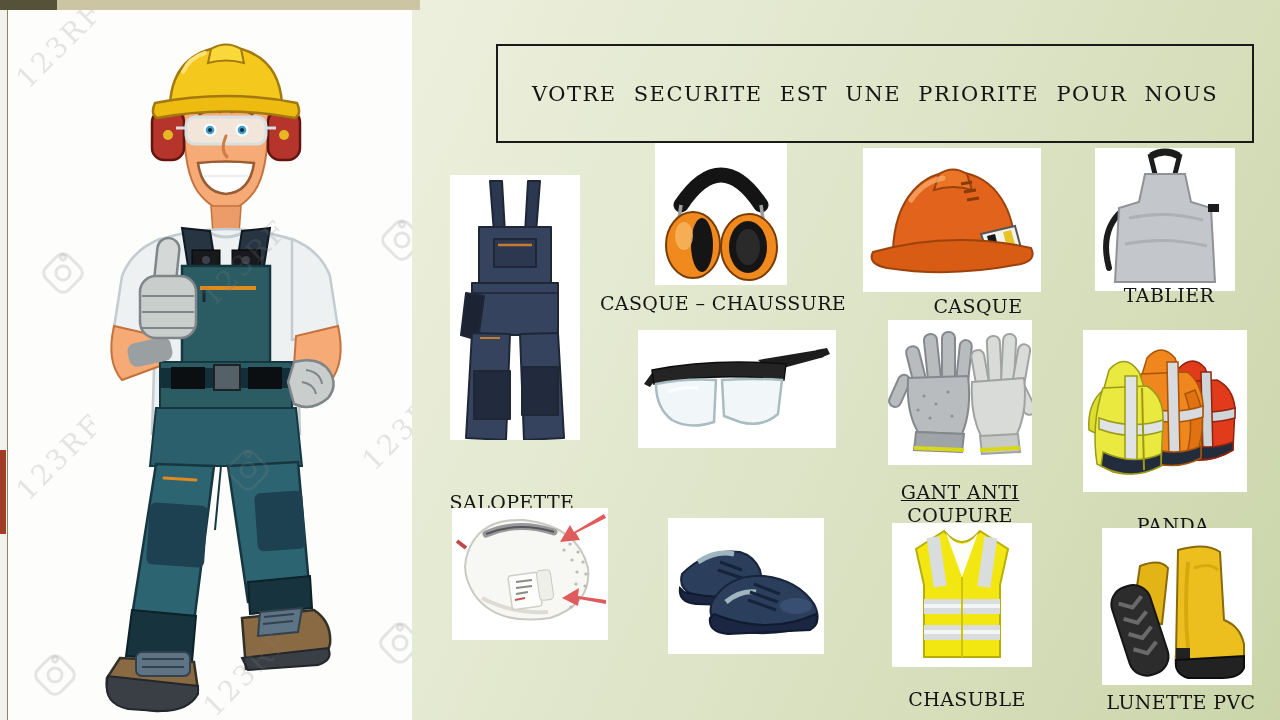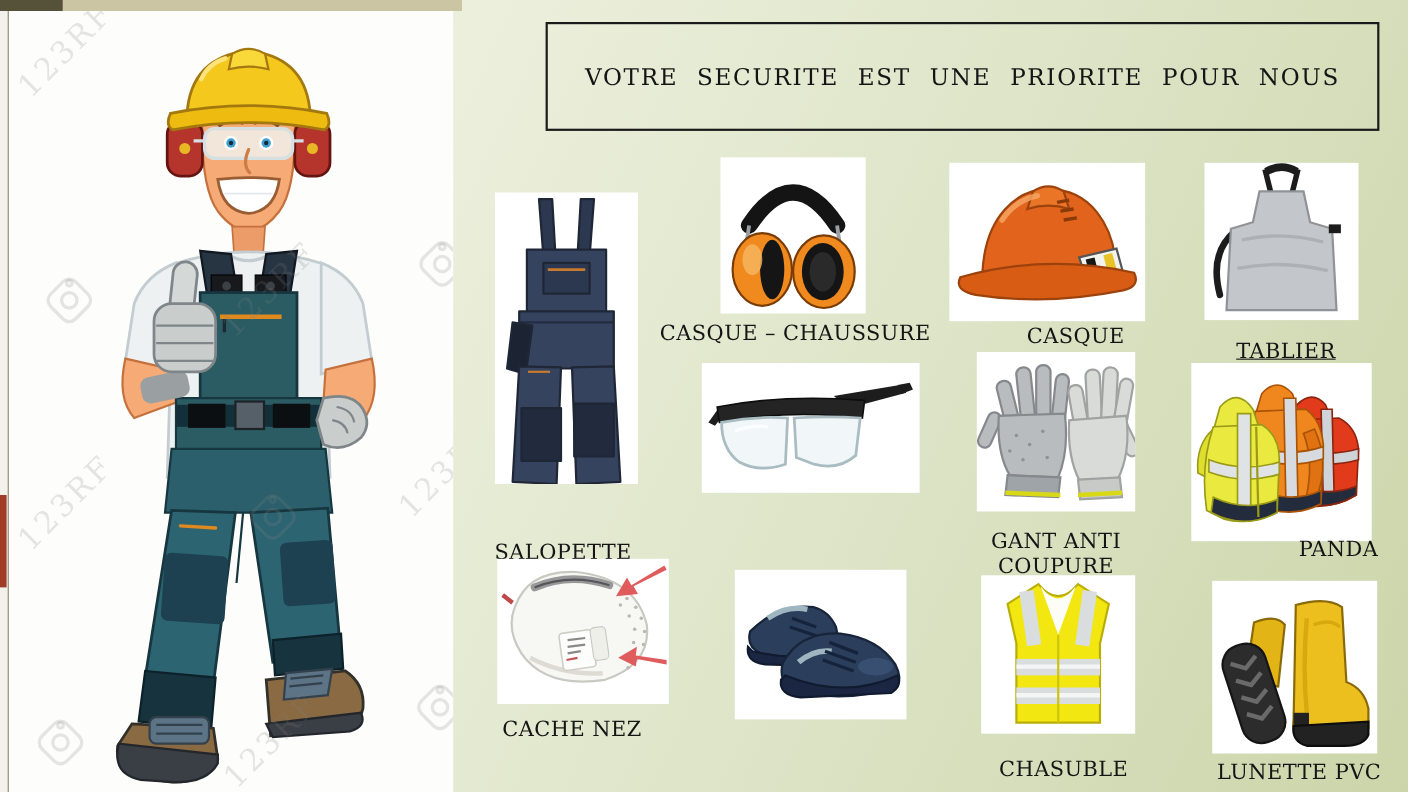--- a/index.html
+++ b/index.html
@@ -11,45 +11,45 @@
   .top-strip-dark{position:absolute;left:0;top:0;width:57px;height:10px;background:#56523a;}
   .left-margin{position:absolute;left:0;top:10px;width:8px;height:710px;background:#f2f1ec;}
   .left-rule{position:absolute;left:7px;top:10px;width:2px;height:710px;background:#8a8464;}
   .red-accent{position:absolute;left:0;top:450px;width:6px;height:84px;background:#a03c28;}
   
   .worker-panel{position:absolute;left:8px;top:10px;width:404px;height:710px;background:#fdfdfc;overflow:hidden;}
   .worker-panel svg{position:absolute;left:0;top:0;}
   .wm{fill:rgba(128,128,128,0.20);font-size:28px;letter-spacing:3px;font-family:"DejaVu Serif",serif;}
   .wm-glyph{stroke:rgba(128,128,128,0.20);fill:none;stroke-width:3;}
   
-  .title-box{position:absolute;left:496px;top:20px;width:754px;height:95px;border:2px solid #1a1a1a;
+  .title-box{position:absolute;left:496px;top:44px;width:754px;height:95px;border:2px solid #1a1a1a;
     display:flex;align-items:center;justify-content:center;}
   .title-text{font-size:21px;color:#141414;letter-spacing:1.5px;word-spacing:9px;white-space:nowrap;}
   
   .card{position:absolute;background:#ffffff;}
   .card svg{display:block;width:100%;height:100%;}
   .lbl{position:absolute;font-size:19px;line-height:23px;color:#141414;text-align:center;letter-spacing:0.4px;margin:0;}
   .c1{left:450px;top:175px;width:130px;height:265px;}
   .c2{left:655px;top:143px;width:132px;height:142px;}
   .c3{left:863px;top:148px;width:178px;height:144px;}
   .c4{left:1095px;top:148px;width:140px;height:143px;}
   .c5{left:638px;top:330px;width:198px;height:118px;}
   .c6{left:888px;top:320px;width:144px;height:145px;}
   .c7{left:1083px;top:330px;width:164px;height:162px;}
   .c8{left:452px;top:508px;width:156px;height:132px;}
   .c9{left:668px;top:518px;width:156px;height:136px;}
   .c10{left:892px;top:523px;width:140px;height:144px;}
   .c11{left:1102px;top:528px;width:150px;height:157px;}
   .l1{left:412px;top:451px;width:200px;margin-top:40px;}
   .l2{left:593px;top:292px;width:260px;}
   .l3{left:878px;top:295px;width:200px;}
-  .l4{left:1069px;top:308px;width:200px;text-decoration:underline;}
+  .l4{left:1069px;top:284px;width:200px;}
   .l5{left:665px;top:451px;width:150px;}
-  .l6{left:890px;top:481px;width:140px;}
-  .l7{left:1093px;top:488px;width:160px;text-align:right;}
+  .l6{left:890px;top:481px;width:140px;text-decoration:underline;}
+  .l7{left:1093px;top:514px;width:160px;}
   .l8{left:420px;top:652px;width:200px;}
   .l9{left:669px;top:653px;width:175px;}
   .l10{left:877px;top:674px;width:180px;margin-top:14px;}
   .l11{left:1081px;top:691px;width:200px;}
 </style>
 </head>
 <body>
 
 <div class="slide">
 
@@ -354,21 +354,20 @@
       <rect x="58" y="66" width="30" height="34" rx="3" fill="#fdfdfb" stroke="#cfcfc8" stroke-width="1.5" transform="rotate(-8 73 83)"></rect>
       <path d="M64 74 l16 -2 M64 80 l16 -2 M64 86 l12 -2" stroke="#8a8a86" stroke-width="2"></path>
       <path d="M63 92 l10 -2" stroke="#c05555" stroke-width="2"></path>
       <rect x="86" y="62" width="14" height="30" rx="4" fill="#efefe9" stroke="#c9c9c2" transform="rotate(-8 93 77)"></rect>
       <g fill="#e05c5c">
         <path d="M152 6 L122 24 L118 17 L108 34 L128 32 L124 25 L154 10 Z"></path>
         <path d="M154 92 L126 88 L127 80 L110 90 L126 98 L127 91 L154 96 Z"></path>
       </g>
     </svg>
   </div>
-  <p class="lbl l8">CACHE NEZ</p>
 
   <div class="card c9">
     <svg viewBox="0 0 156 136">
       <path d="M14 56 Q40 30 72 34 Q86 38 92 52 L96 72 Q60 84 24 76 Q10 70 14 56 Z" fill="#2b3f5c" stroke="#17243a" stroke-width="2"></path>
       <path d="M30 44 Q48 32 66 36" stroke="#9fb6c0" stroke-width="5" fill="none"></path>
       <path d="M52 44 l22 8 M50 52 l24 8" stroke="#15233c" stroke-width="3"></path>
       <path d="M12 70 Q10 84 28 86 L92 88 L96 74 Q56 84 16 74 Z" fill="#1b2742" stroke="#101b30" stroke-width="2"></path>
       <path d="M44 84 Q60 56 96 58 Q130 62 146 86 Q152 98 148 106 Q100 122 56 110 Q38 102 44 84 Z" fill="#2b3f5c" stroke="#17243a" stroke-width="2"></path>
       <path d="M58 84 Q72 72 88 74" stroke="#9fb6c0" stroke-width="5" fill="none"></path>
       <path d="M86 66 l26 10 M82 74 l28 10 M80 82 l28 10" stroke="#15233c" stroke-width="3"></path>

